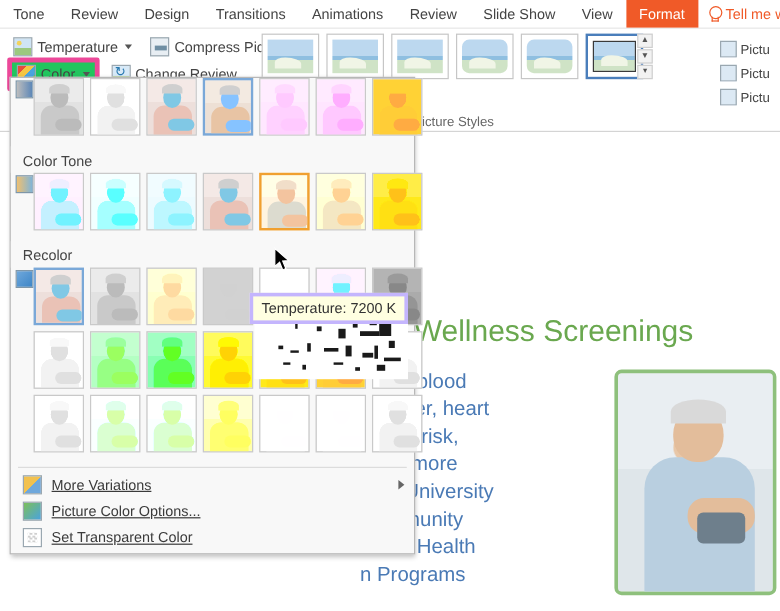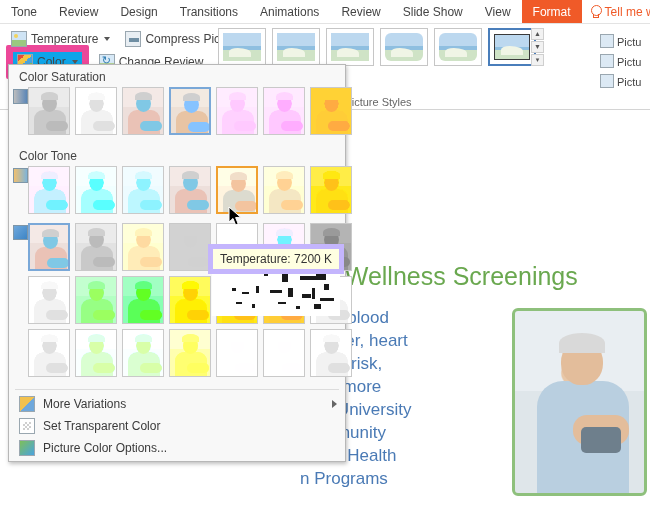--- a/index.html
+++ b/index.html
@@ -93,22 +93,22 @@
     padding: 2px 4px;
     border: 1px solid transparent;
     border-radius: 2px;
     white-space: nowrap;
     font-size: 12px;
     color: #444;
     line-height: 14px;
     background: transparent;
   }
   .btn.framed {
-    border: 7px solid #ec4899;
-    background: #0ea5e9;
+    border: 4px solid #ec4899;
+    background: #22c55e;
   }
   .ico {
     width: 16px; height: 16px;
     display: inline-block;
     position: relative;
     flex: none;
   }
   
   .ico-pic {
     background: linear-gradient(#cfe4f5 0 55%, #9bc87f 55% 100%);
@@ -476,35 +476,35 @@
     content: "";
     position: absolute;
     left: 3px; top: 3px;
     width: 8px; height: 8px;
     background: repeating-conic-gradient(#cfcfcf 0 25%, #ffffff 0 50%) 0 0/4px 4px;
   }
   .mi-ico.opts {
     background: linear-gradient(135deg,#7dbf5a,#4aa3df);
     border: 1px solid #9aa7b0;
   }
-  .mi-under { }
+  .mi-under { text-decoration: underline; }
   .submenu-arrow {
     margin-left: auto;
     width: 0; height: 0;
     border-top: 4px solid transparent;
     border-bottom: 4px solid transparent;
     border-left: 5px solid #666;
   }
 
   
   .tooltip {
     position: absolute;
     left: 208px; top: 244px;
     background: #ffffe1;
-    border: 5px solid #c4b5fd;
+    border: 3px solid #c4b5fd;
     padding: 3px 7px;
     font-size: 12px;
     color: #333;
     z-index: 60;
     white-space: nowrap;
   }
 
   
   .cursor {
     position: absolute;
@@ -640,21 +640,20 @@
     <span class="photo-head"></span>
     <span class="photo-hair"></span>
     <span class="photo-arm"></span>
     <span class="photo-cuff"></span>
   </div>
 
 </div>
 
 <div class="color-menu">
 
-  <div class="menu-section-title">Color Saturation</div>
   <div class="swatch-block">
     <div class="swatch-tag">
       <span class="tag-ico sat"></span>
     </div>
     <div class="swatch-rows">
       <div class="swatch-row">
         <div class="sw">
             <span class="mini f-gray">
               <i class="m-body"></i>
               <i class="m-head"></i>
@@ -774,20 +773,21 @@
               <i class="m-body"></i>
               <i class="m-head"></i>
               <i class="m-hair"></i>
               <i class="m-arm"></i>
             </span>
           </div>
       </div>
     </div>
   </div>
 
+  <div class="menu-section-title">Recolor</div>
   <div class="swatch-block">
     <div class="swatch-tag">
       <span class="tag-ico recolor"></span>
     </div>
     <div class="swatch-rows">
       <div class="swatch-row">
         <div class="sw sel-blue">
             <span class="mini f-cool1">
               <i class="m-body"></i>
               <i class="m-head"></i>
@@ -964,26 +964,26 @@
   </div>
 
   <div class="menu-div"></div>
 
   <div class="menu-item">
     <span class="mi-ico var"></span>
     <span class="mi-under">More Variations</span>
     <span class="submenu-arrow"></span>
   </div>
   <div class="menu-item">
+    <span class="mi-ico opts"></span>
+    <span class="mi-under">Picture Color Options...</span>
+  </div>
+  <div class="menu-item">
     <span class="mi-ico transp"></span>
     <span class="mi-under">Set Transparent Color</span>
-  </div>
-  <div class="menu-item">
-    <span class="mi-ico opts"></span>
-    <span class="mi-under">Picture Color Options...</span>
   </div>
 </div>
 
 <div class="glitch">
   <i style="left:18px;top:8px;width:3px;height:3px"></i>
   <i style="left:26px;top:4px;width:5px;height:2px"></i>
   <i style="left:34px;top:10px;width:2px;height:6px"></i>
   <i style="left:46px;top:2px;width:8px;height:3px"></i>
   <i style="left:52px;top:14px;width:4px;height:4px"></i>
   <i style="left:62px;top:6px;width:14px;height:3px"></i>

